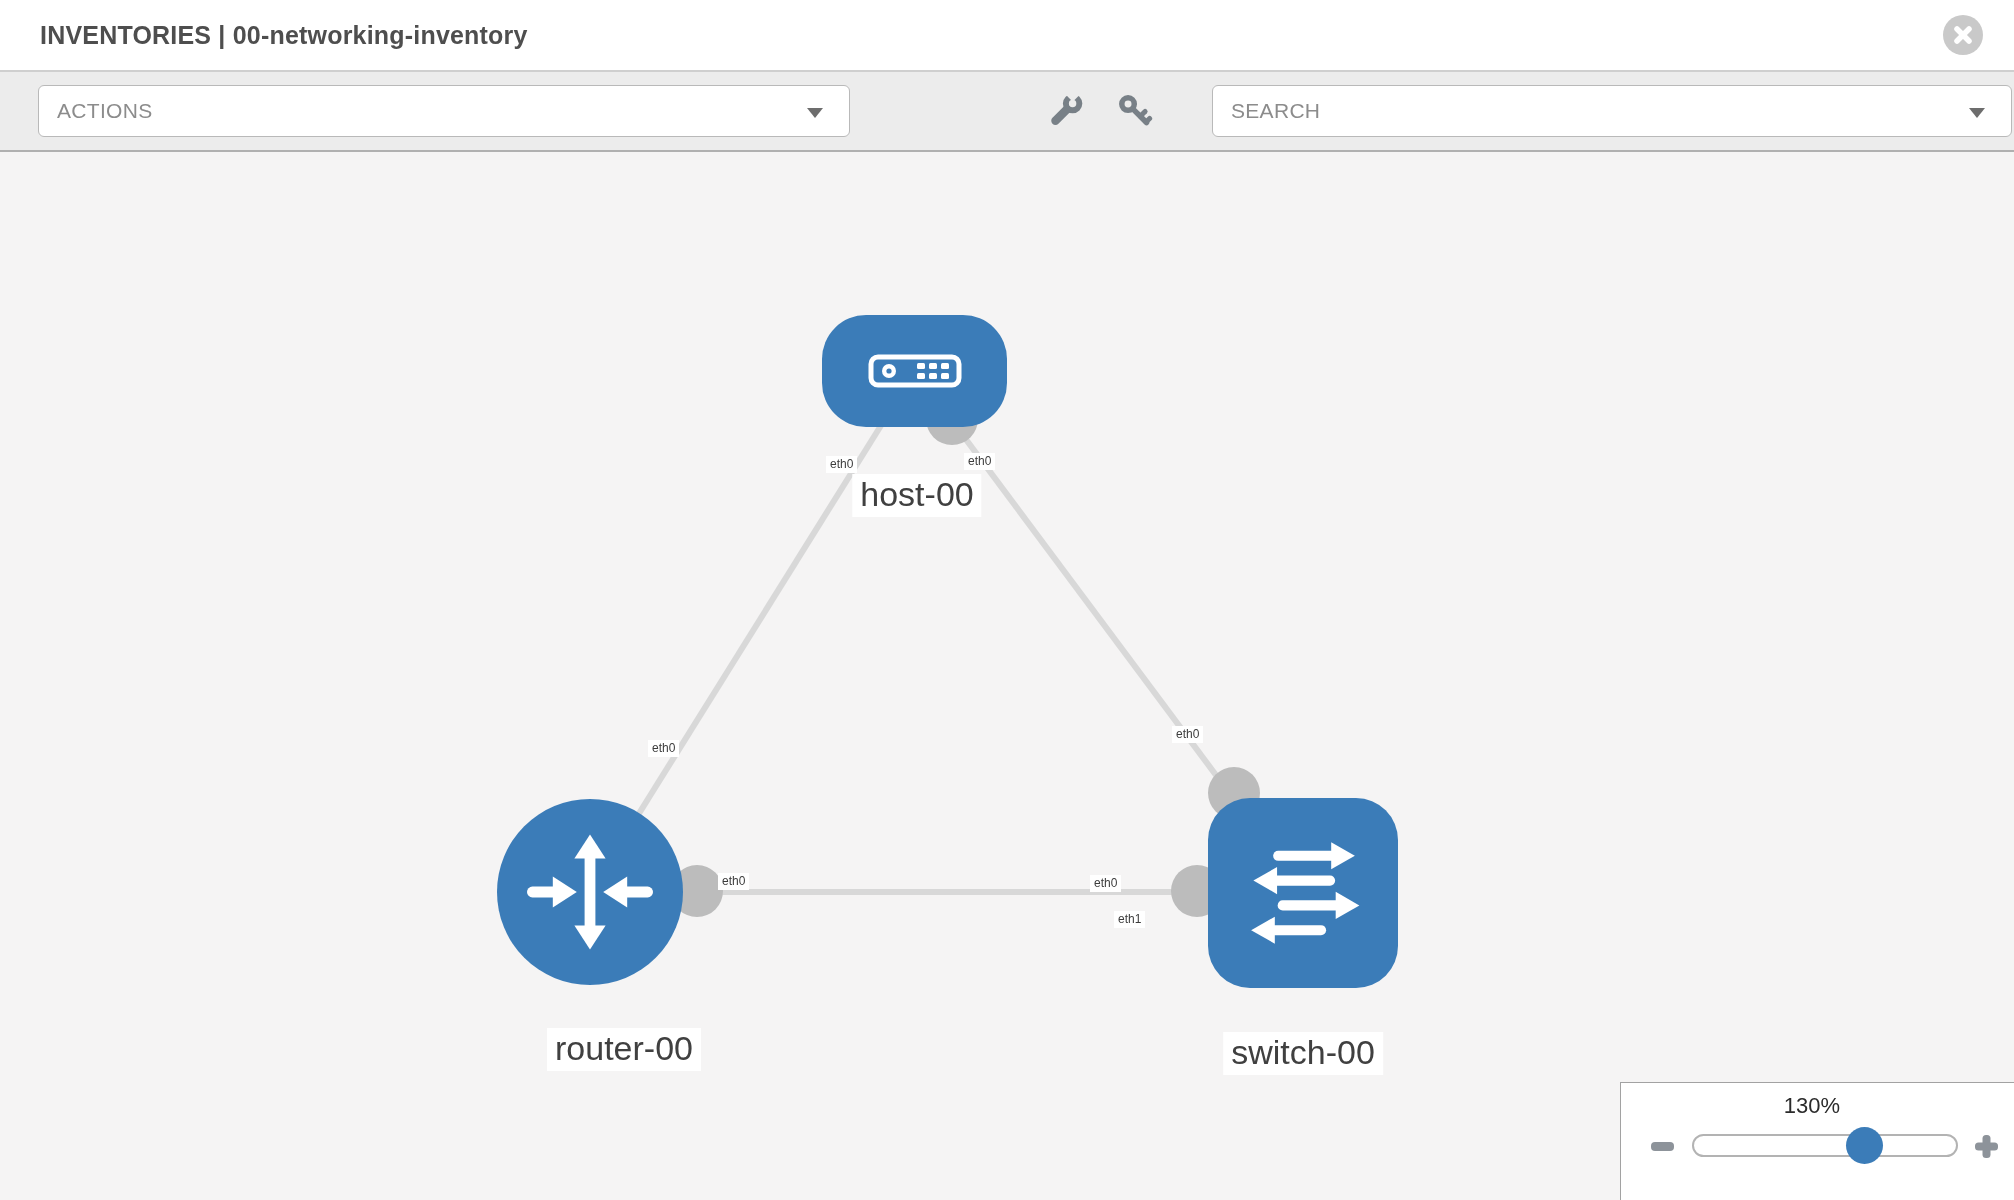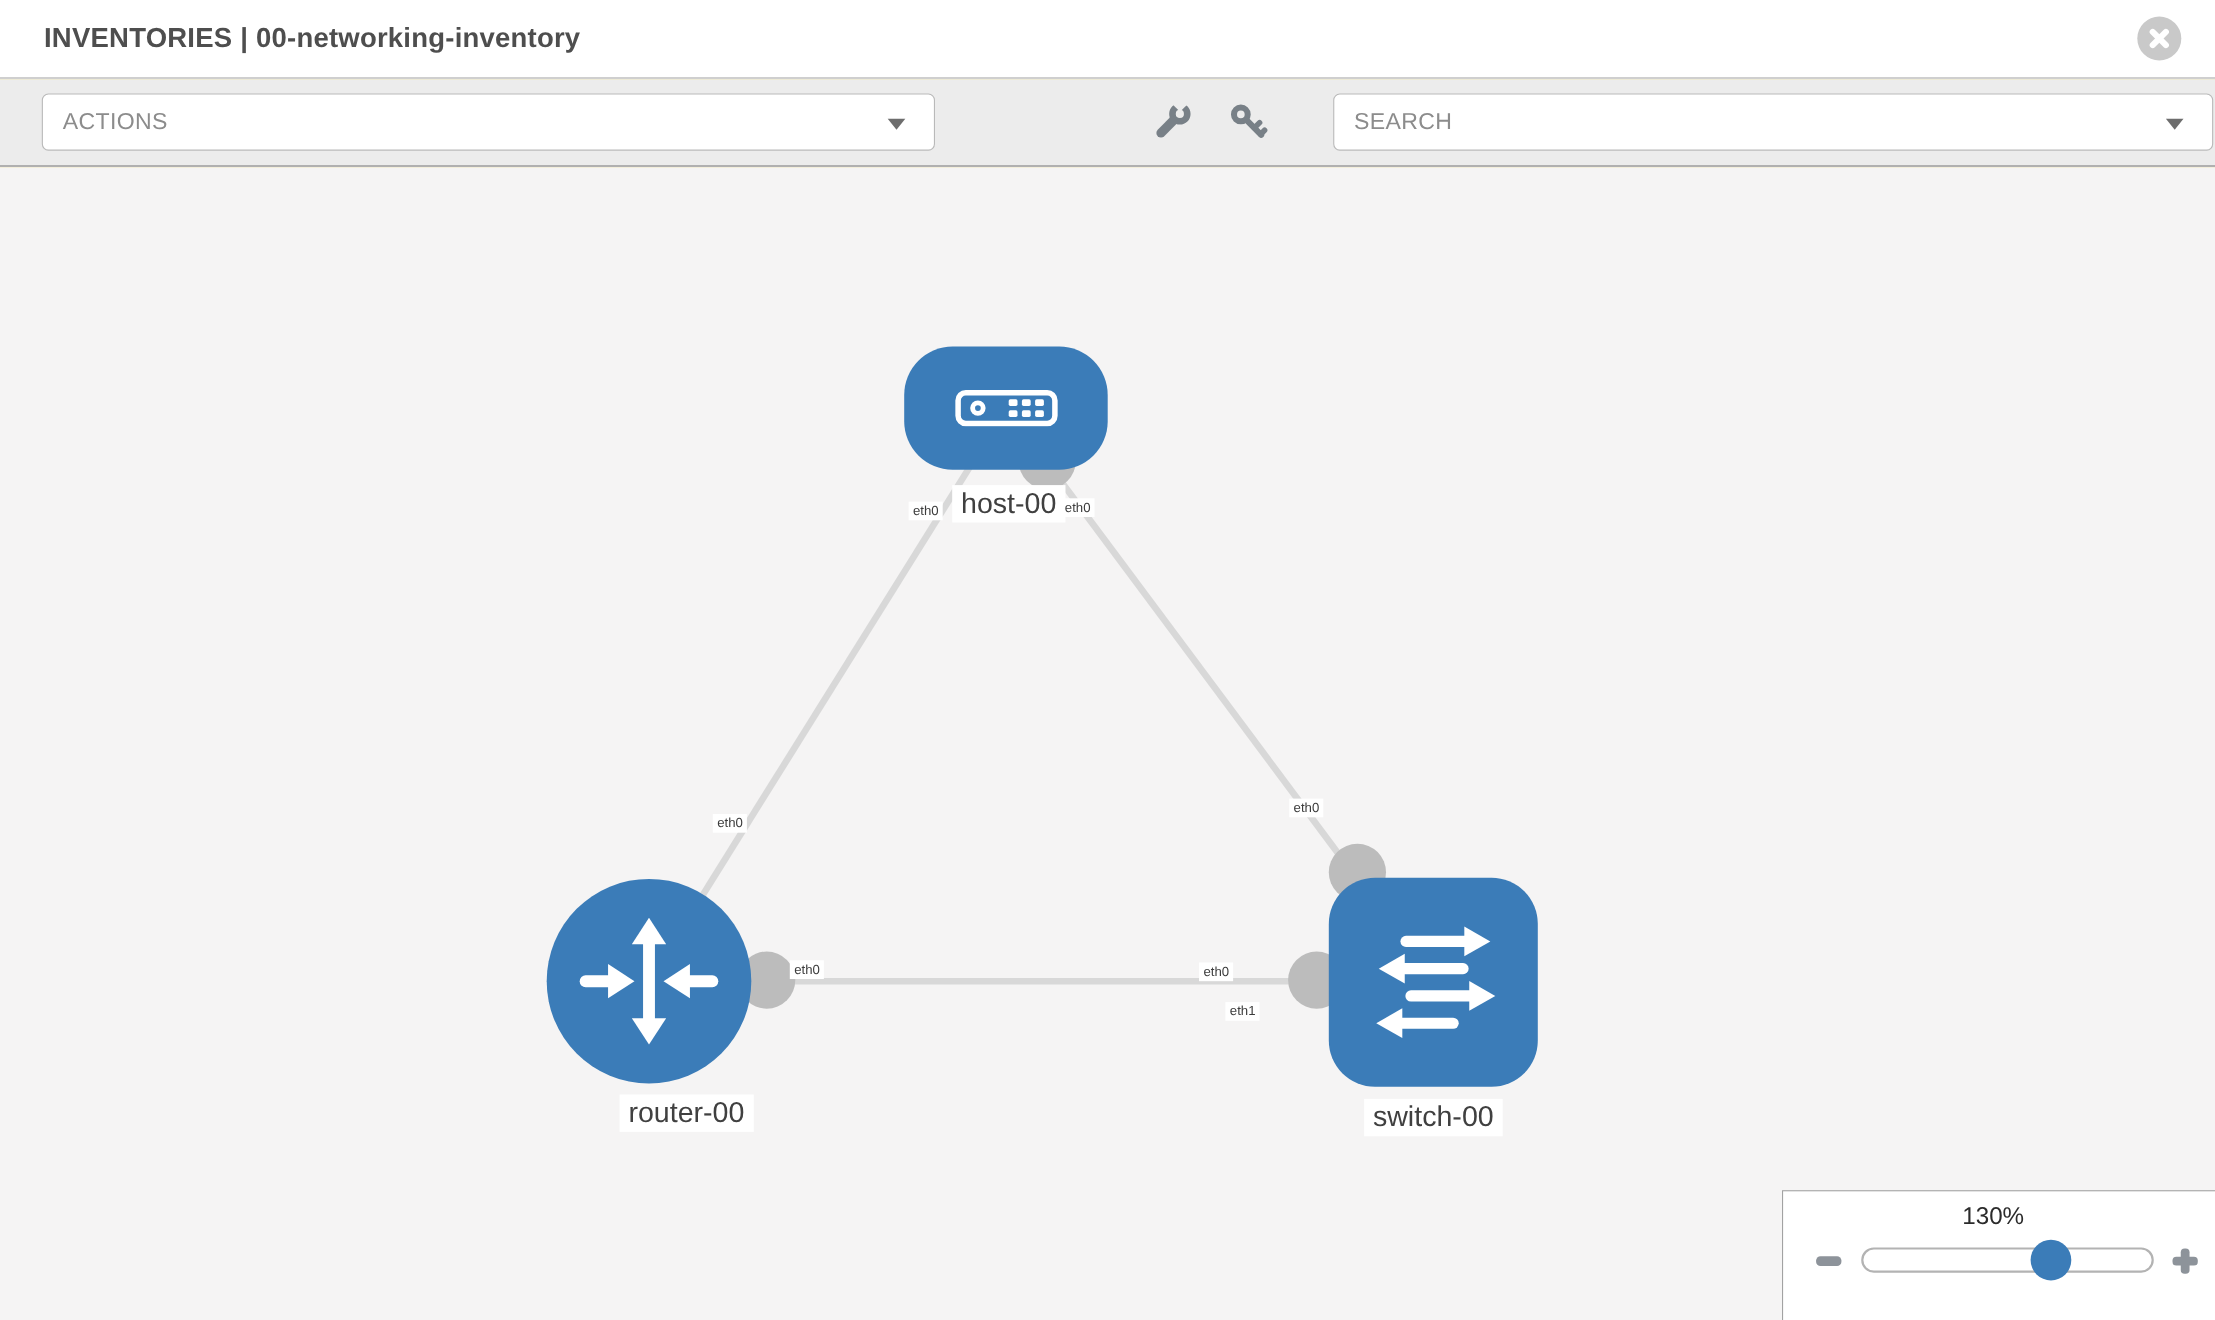--- a/index.html
+++ b/index.html
@@ -67,21 +67,21 @@
   }
 
   .node { position: absolute; background: #3b7cb8; display: flex; align-items: center; justify-content: center; cursor: pointer; }
   .node-host   { left: 822px; top: 163px; width: 185px; height: 112px; border-radius: 44px; }
   .node-router { left: 497px; top: 647px; width: 186px; height: 186px; border-radius: 50%; }
   .node-switch { left: 1208px; top: 646px; width: 190px; height: 190px; border-radius: 42px; }
 
   .node-label {
     position: absolute; transform: translateX(-50%);
     background: #ffffff; color: #404040;
-    font-size: 26px; line-height: 1.05; padding: 3px 8px 4px 8px; white-space: nowrap;
+    font-size: 34px; line-height: 1.05; padding: 3px 8px 4px 8px; white-space: nowrap; margin-top: 33px;
   }
   .port-label {
     position: absolute; background: #ffffff; color: #3c3c3c;
     font-size: 12px; line-height: 1.05; padding: 2px 4px; white-space: nowrap;
   }
 
   
   .zoom-panel {
     position: absolute; left: 1620px; top: 930px; width: 420px; height: 150px;
     background: #ffffff; border: 1px solid #a2a2a2;

